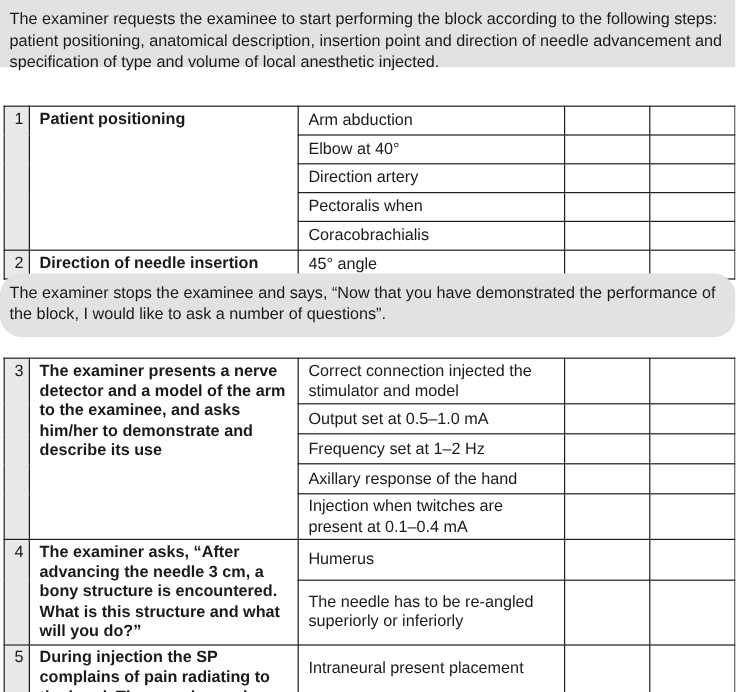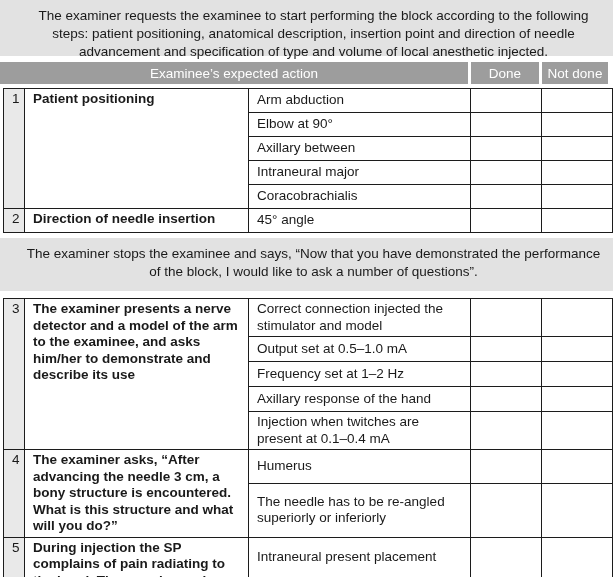--- a/index.html
+++ b/index.html
@@ -12,26 +12,25 @@
     color: #1a1a1a;
     overflow: hidden;
   }
   .note {
     position: absolute;
     left: 0;
     width: 613px;
     background: #e2e2e2;
     font-size: 13.5px;
     line-height: 18px;
-    padding: 7px 10px 0 24px;
+    padding: 7px 10px 0 8px;
     box-sizing: border-box;
-    text-align: center;
   }
   #intro-note { top: 0; height: 56px; }
-  #interlude-note { top: 238px; height: 53px; }
+  #interlude-note { top: 228px; height: 53px; border-radius: 18px; }
 
   .hdr {
     position: absolute;
     top: 62px;
     left: 0;
     height: 22px;
     display: flex;
   }
   .hdr .hcell {
     background: #9d9d9d;
@@ -73,54 +72,49 @@
   td.act { vertical-align: middle; margin-left: 24px; }
   td.mark { padding: 0; }
 </style>
 </head>
 <body>
 
 <div class="page">
 
   <div class="note" id="intro-note">The examiner requests the examinee to start performing the block according to the following steps: patient positioning, anatomical description, insertion point and direction of needle advancement and specification of type and volume of local anesthetic injected.</div>
 
-  <div class="hdr">
-    <div class="hcell h-action">Examinee’s expected action</div>
-    <div class="hcell h-done">Done</div>
-    <div class="hcell h-notdone">Not done</div>
-  </div>
 
   <table class="grid" id="table-1">
     <colgroup>
       <col style="width:21px">
         <col style="width:224px">
         <col style="width:222px">
         <col style="width:71px">
         <col style="width:71px">
     </colgroup>
     <tbody>
         <tr style="height:24px">
       <td class="num" rowspan="5">1</td>
       <td class="desc" rowspan="5">Patient positioning</td>
       <td class="act">Arm abduction</td>
       <td class="mark"></td>
       <td class="mark"></td>
     </tr>
     <tr style="height:24px">
-      <td class="act">Elbow at 90°</td>
+      <td class="act">Elbow at 40°</td>
       <td class="mark"></td>
       <td class="mark"></td>
     </tr>
     <tr style="height:24px">
-      <td class="act">Axillary between</td>
+      <td class="act">Direction artery</td>
       <td class="mark"></td>
       <td class="mark"></td>
     </tr>
     <tr style="height:24px">
-      <td class="act">Intraneural major</td>
+      <td class="act">Pectoralis when</td>
       <td class="mark"></td>
       <td class="mark"></td>
     </tr>
     <tr style="height:24px">
       <td class="act">Coracobrachialis</td>
       <td class="mark"></td>
       <td class="mark"></td>
     </tr>
     <tr style="height:24px">
       <td class="num">2</td>

